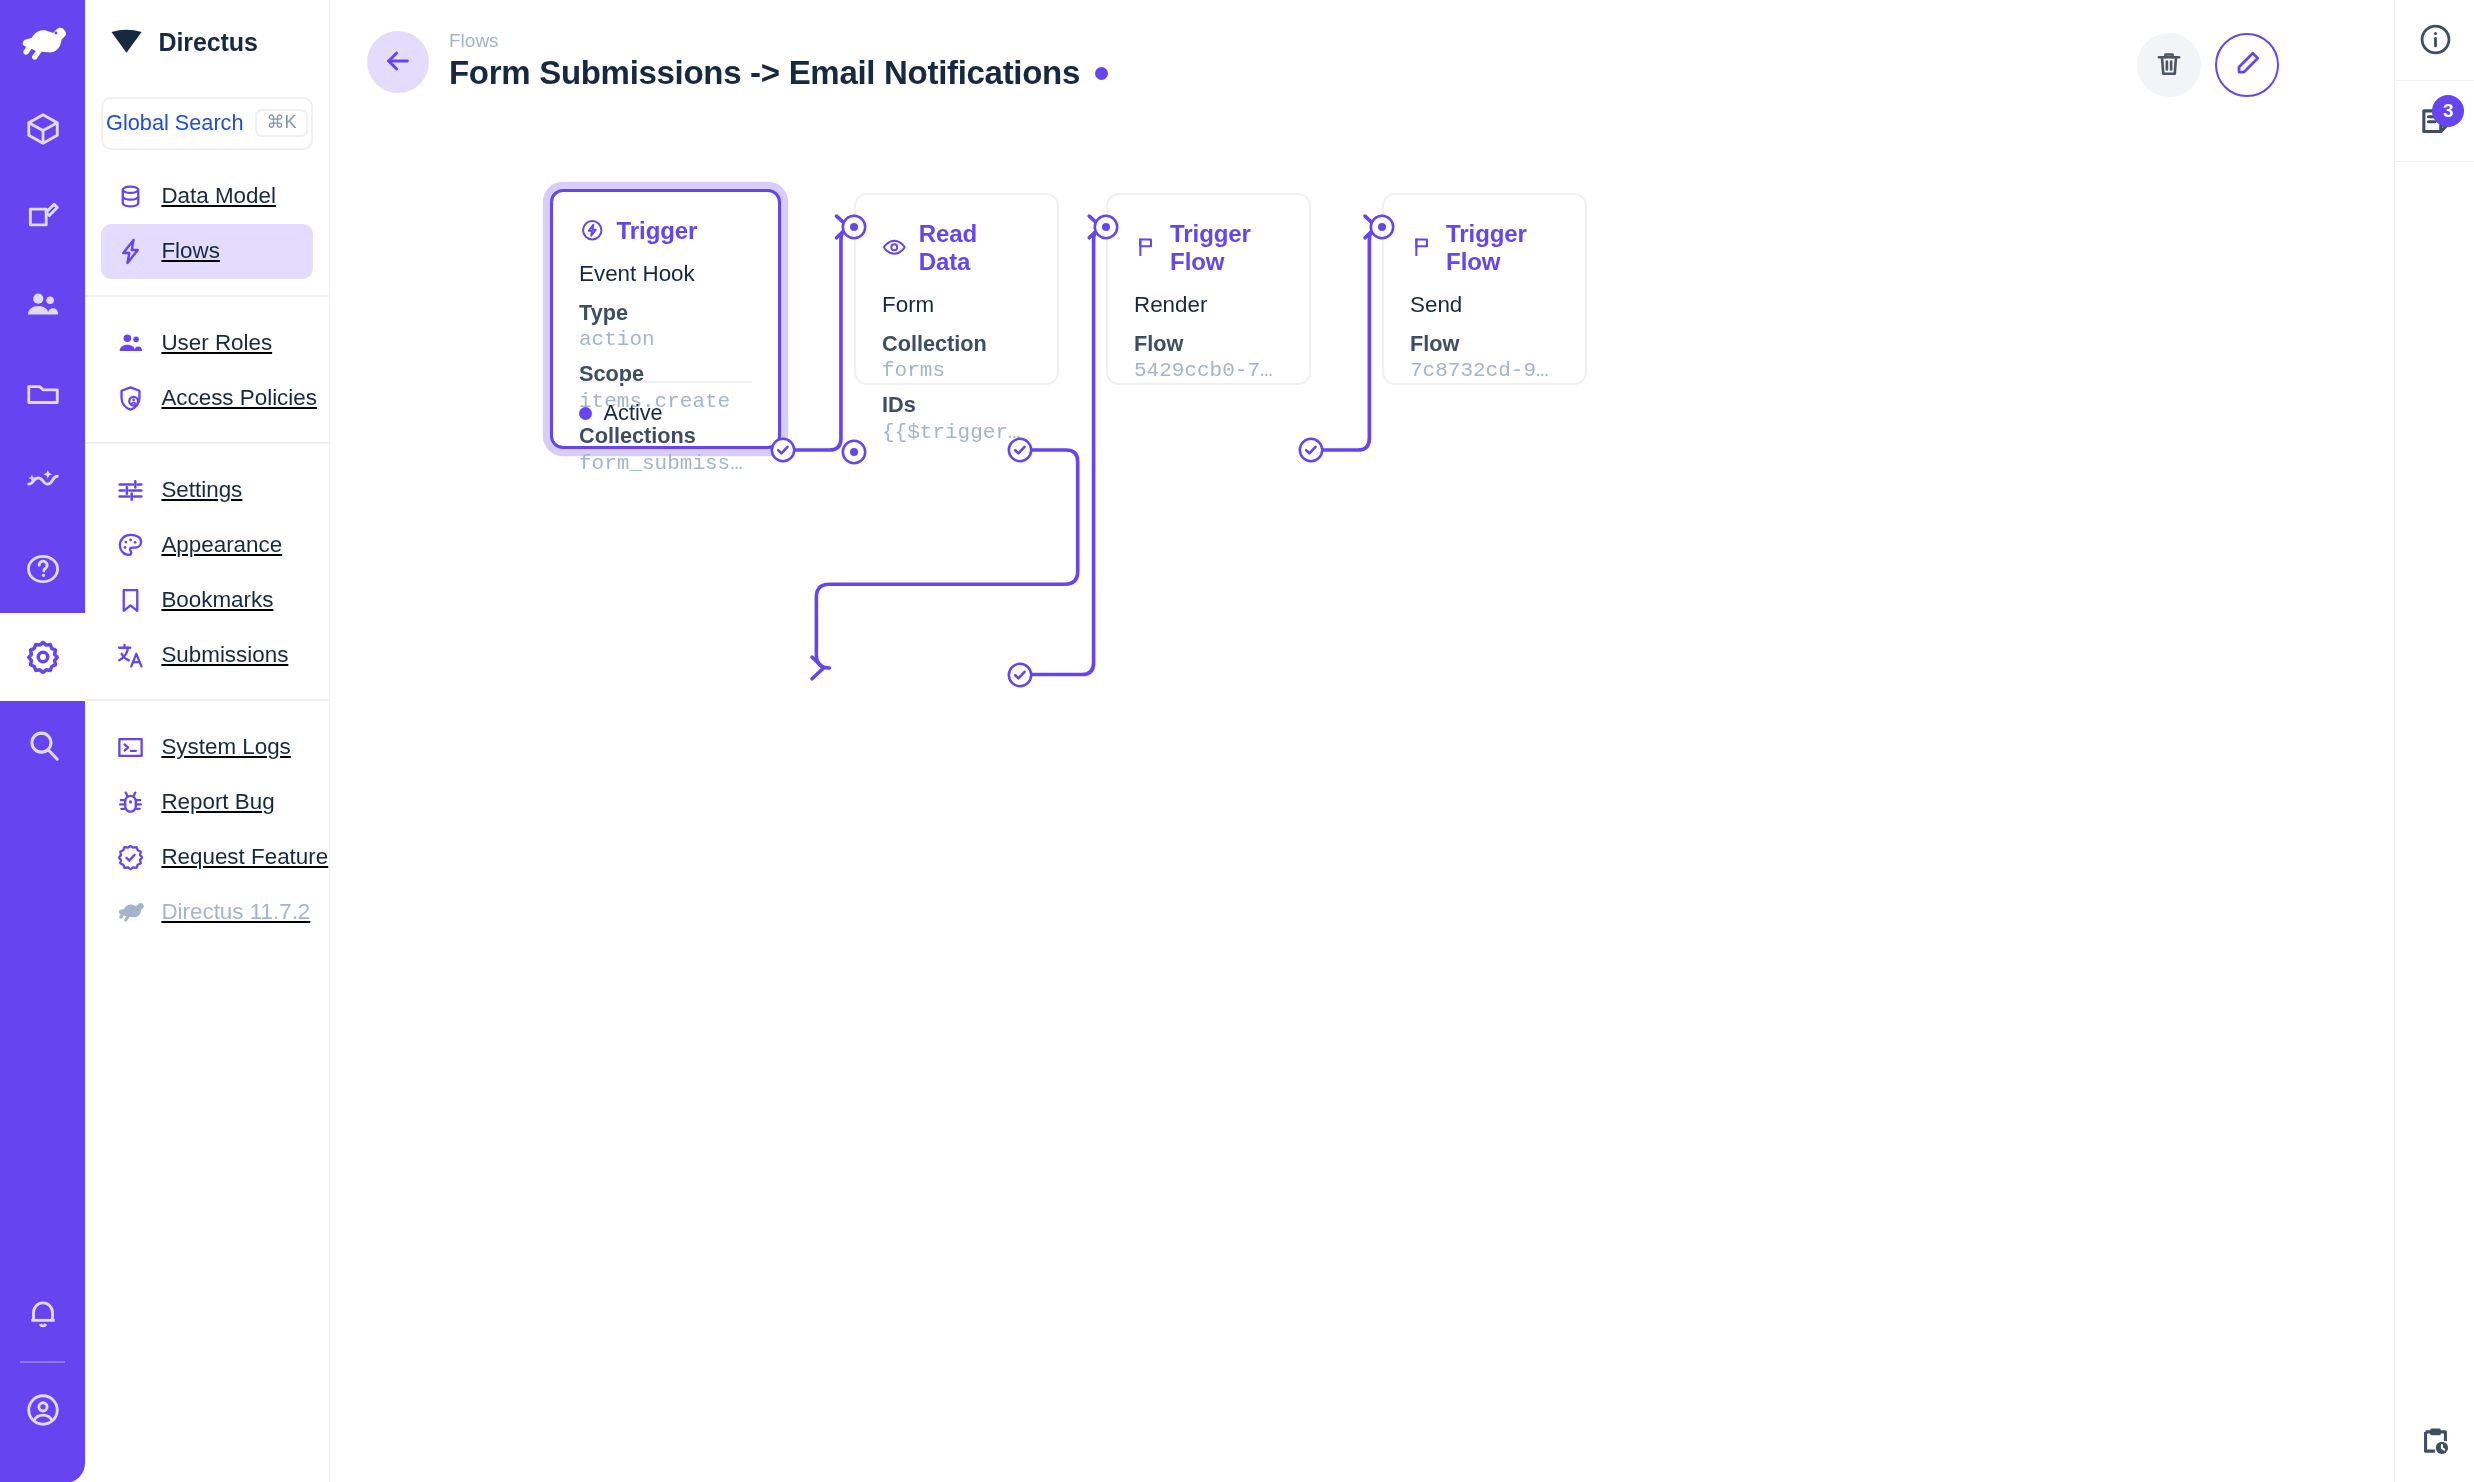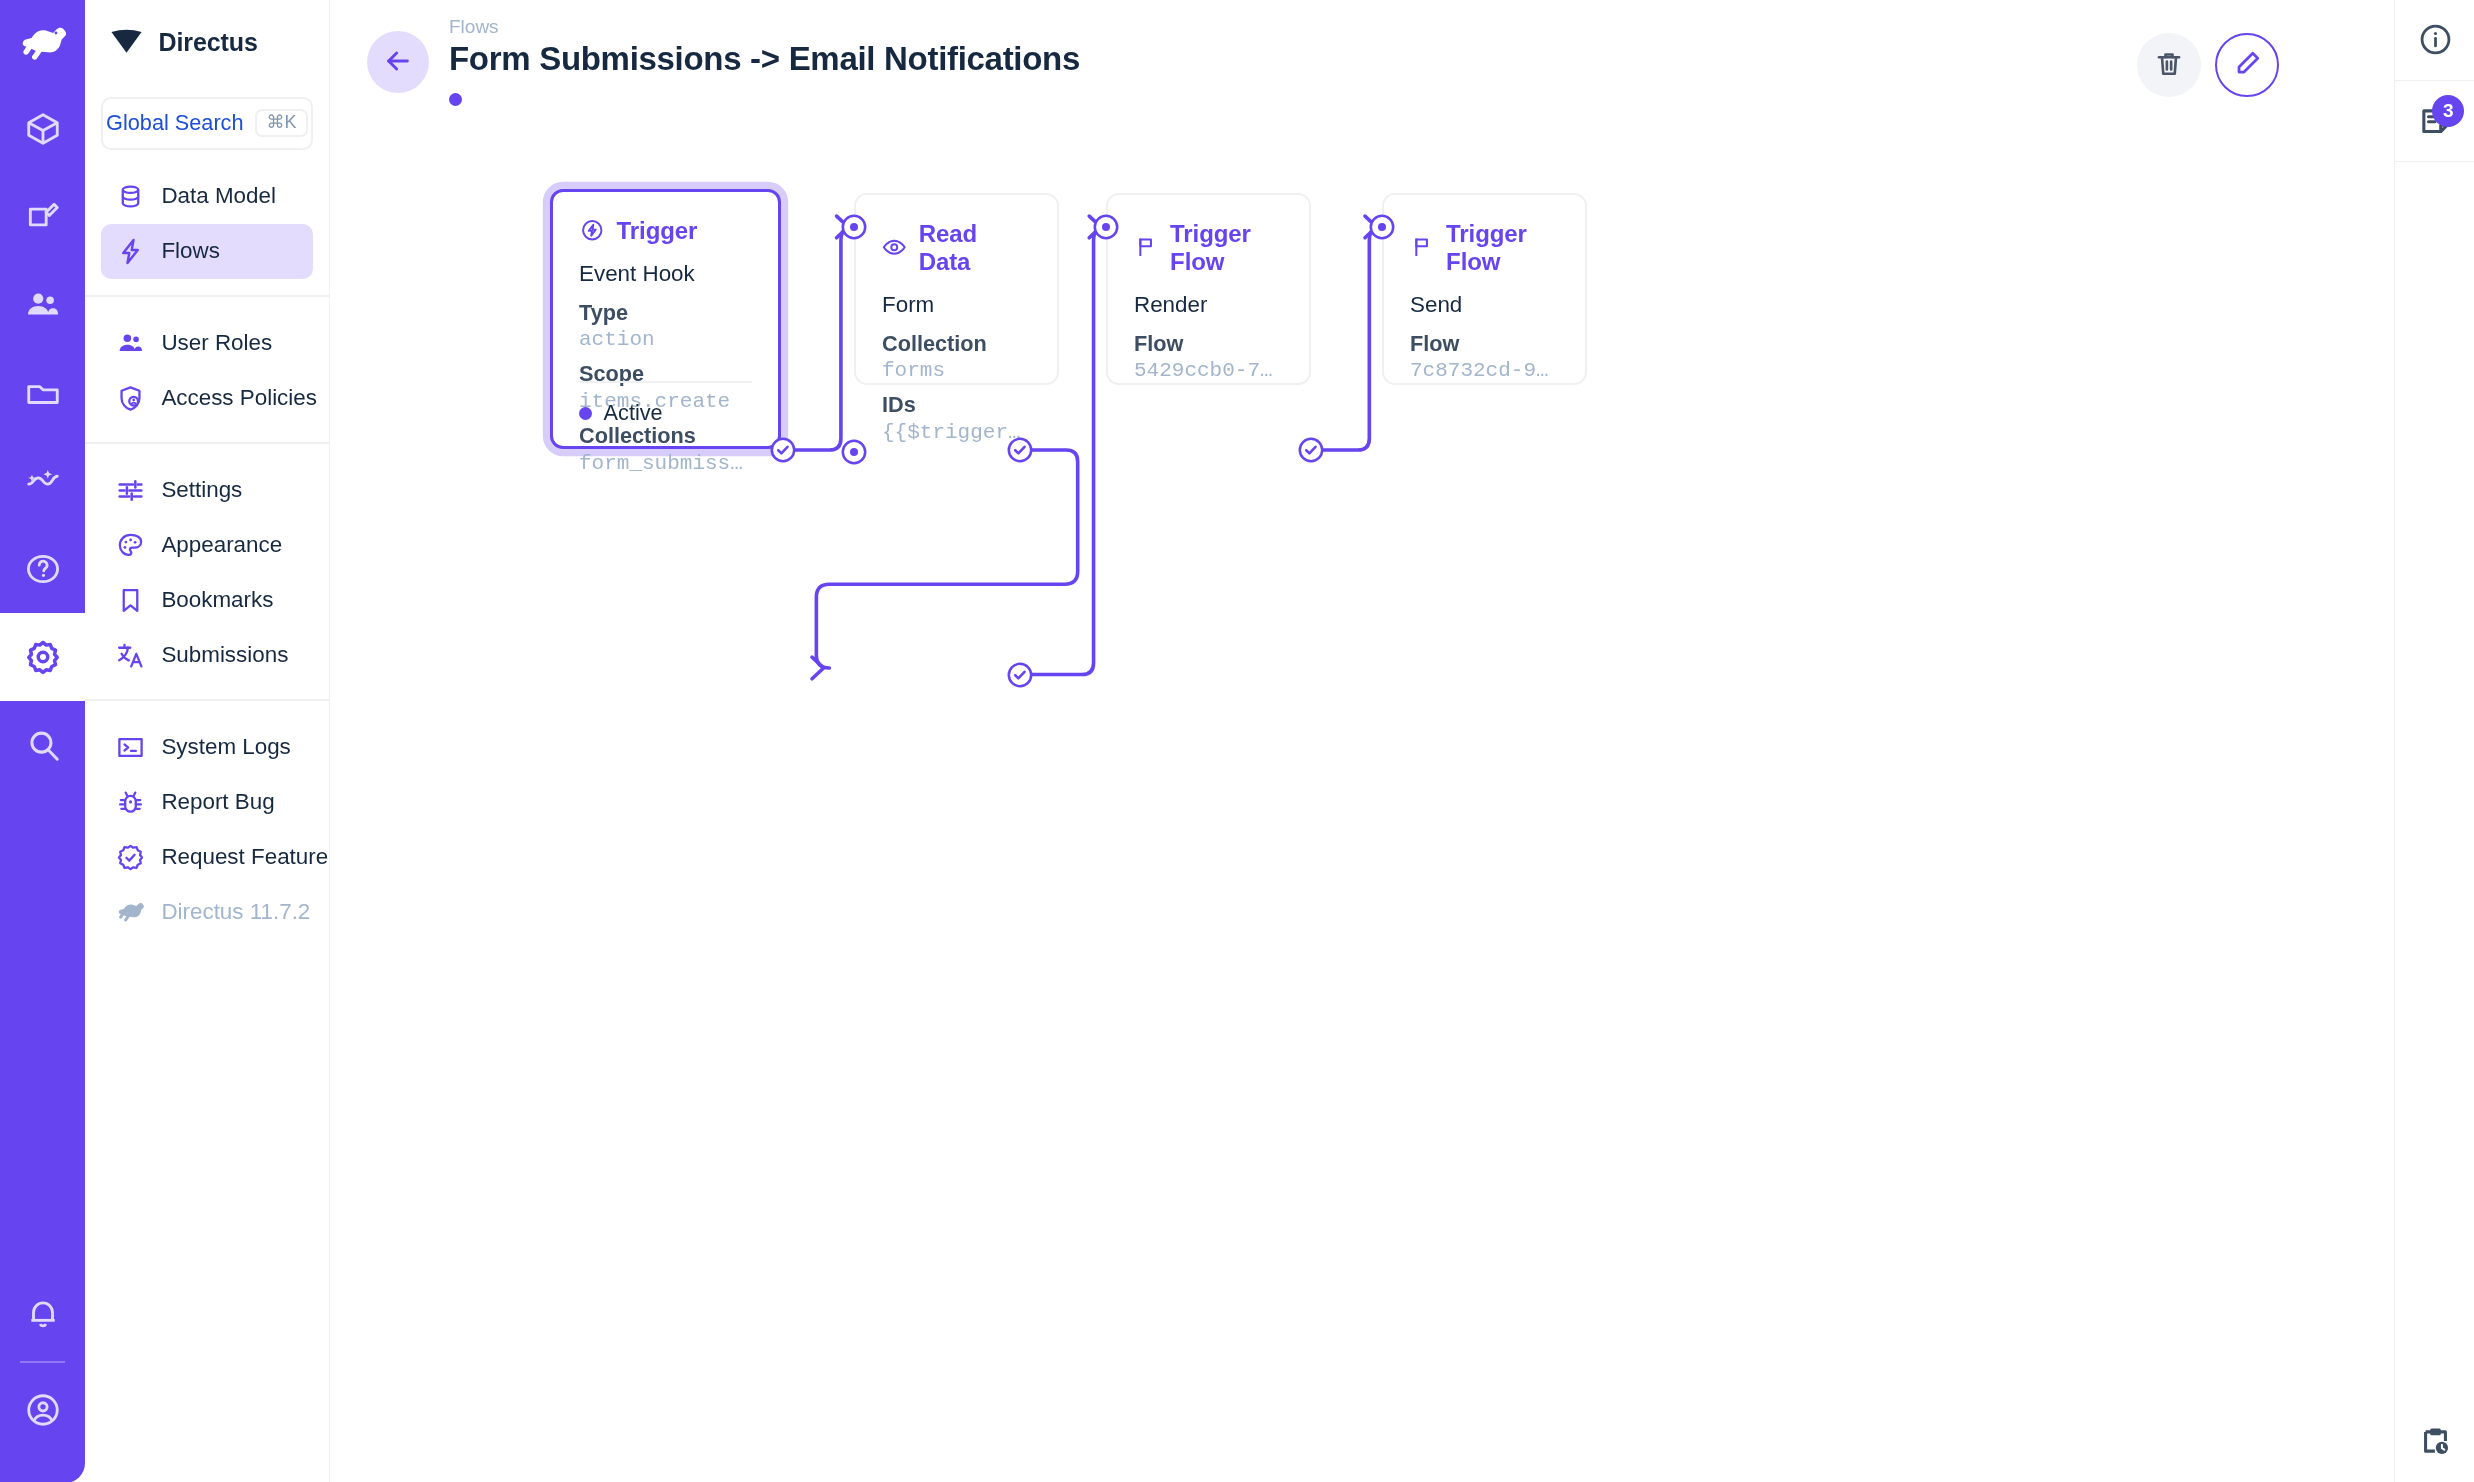--- a/index.html
+++ b/index.html
@@ -63,21 +63,21 @@
   .kbd {
     border: 2.2px solid #f0f0f3; border-radius: 7.2px;
     font-size: 18px; color: #8196ae;
     padding: 2.2px 9.4px 4.3px 9.4px; line-height: 1;
   }
   .navgroup { padding: 19px 16px 0 16px; }
   .navgroup + .navgroup { margin-top: 16px; border-top: 2.2px solid #f0f0f3; padding-top: 19px;}
   .navitem {
     display: flex; align-items: center; gap: 16px;
     height: 55px; padding: 0 14.4px; border-radius: 10px;
-    cursor: pointer; position: relative;
+    cursor: pointer; position: relative; text-decoration: underline;
   }
   .navitem .nav-label { font-size: 22.4px; color: #172940; white-space: nowrap; }
   .navitem.active { background: #e4dcfd; }
   .navitem.muted .nav-label { color: #a2b5cd; }
   .navicon { width: 30px; height: 30px; display:flex; align-items:center; justify-content:center; flex: 0 0 30px; }
   .badge-beta {
     position: absolute; right: 11.6px;
     font-size: 18px; color: #6644ef;
     border: 2.2px solid #c2b0f8; border-radius: 21.7px;
     padding: 1.4px 11.6px 3.6px 11.6px; line-height: 1;
@@ -98,21 +98,21 @@
   .back-btn {
     width: 62px; height: 62px; border-radius: 50%;
     background: #e4dcfd;
     display: flex; align-items: center; justify-content: center;
     cursor: pointer; flex: 0 0 62px;
   }
   .titleblock { margin-left: 20px; }
   .breadcrumb { font-size: 19px; color: #a2b5cd; line-height: 1.1; margin-bottom: 2.9px; }
   .flowtitle {
     font-size: 33px; font-weight: 700; color: #172940; letter-spacing: -0.3px;
-    display: flex; gap: 15px; flex-direction: column;
+    display: flex; align-items: center; gap: 15px;
   }
   .status-dot-title { width: 13px; height: 13px; border-radius: 50%; background: #6644ef; display:inline-block; }
   .header-actions {
     position: absolute; right: 81px; top: 33px;
     display: flex; align-items: center; gap: 14.4px;
   }
   .circle-btn {
     width: 64px; height: 64px; border-radius: 50%;
     display: flex; align-items: center; justify-content: center; cursor: pointer;
   }

